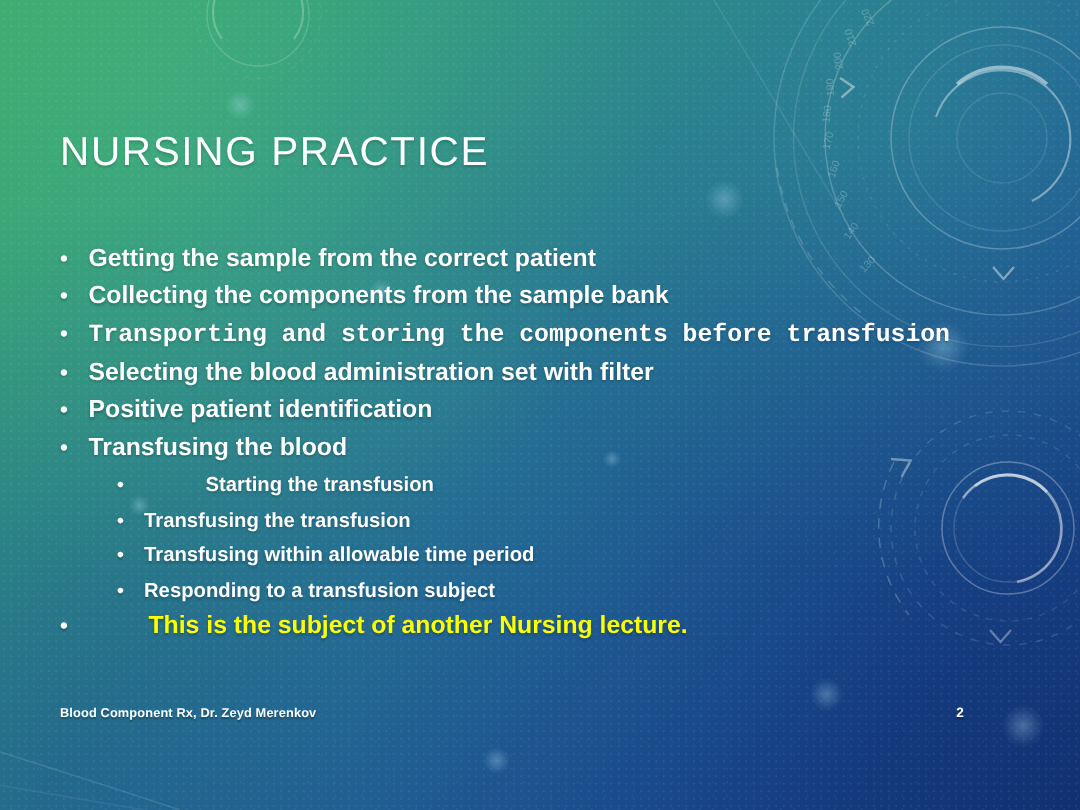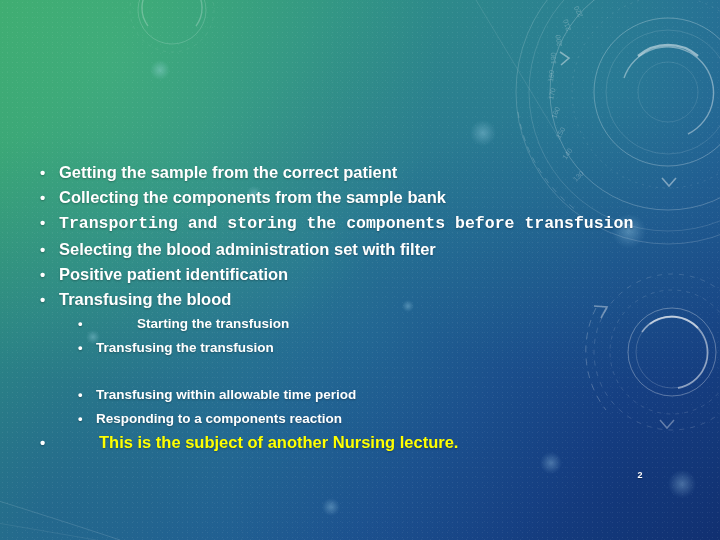--- a/index.html
+++ b/index.html
@@ -289,20 +289,21 @@
   <div class="bokeh" style="left:470px;top:120px;width:26px;height:26px;"></div>
   <div class="bokeh" style="left:246px;top:186px;width:16px;height:16px;"></div>
   <div class="bokeh" style="left:612px;top:214px;width:34px;height:34px;"></div>
   <div class="bokeh" style="left:540px;top:452px;width:22px;height:22px;"></div>
   <div class="bokeh" style="left:322px;top:498px;width:18px;height:18px;"></div>
   <div class="bokeh" style="left:86px;top:330px;width:14px;height:14px;"></div>
   <div class="bokeh" style="left:402px;top:300px;width:12px;height:12px;"></div>
   <div class="bokeh" style="left:668px;top:470px;width:28px;height:28px;"></div>
   <div class="bokeh" style="left:150px;top:60px;width:20px;height:20px;"></div>
 
+  <div id="title">NURSING PRACTICE</div>
 
   <div id="body">
       <div class="bullet level1">
         <span class="dot">•</span>
         <span class="txt" style="color: rgb(255, 255, 255);">Getting the sample from the correct patient</span>
       </div>
       <div class="bullet level1">
         <span class="dot">•</span>
         <span class="txt" style="color: rgb(255, 255, 255);">Collecting the components from the sample bank</span>
       </div>
@@ -325,27 +326,28 @@
       <div class="bullet level2">
         <span class="dot">•</span>
         <span class="txt" style="color: rgb(255, 255, 255); margin-left: 41px;">Starting the transfusion</span>
       </div>
       <div class="bullet level2">
         <span class="dot">•</span>
         <span class="txt" style="color: rgb(255, 255, 255);">Transfusing the transfusion</span>
       </div>
       <div class="bullet level2">
         <span class="dot">•</span>
-        <span class="txt" style="color: rgb(255, 255, 255); margin-top: 24px;">Transfusing within allowable time period</span>
+        <span class="txt" style="color: rgb(255, 255, 255);">Transfusing within allowable time period</span>
       </div>
       <div class="bullet level2">
         <span class="dot">•</span>
-        <span class="txt" style="color: rgb(255, 255, 255);">Responding to a components reaction</span>
+        <span class="txt" style="color: rgb(255, 255, 255);">Responding to a transfusion subject</span>
       </div>
       <div class="bullet level1 accent">
         <span class="dot">•</span>
         <span class="txt" style="color: rgb(255, 255, 0);">This is the subject of another Nursing lecture.</span>
       </div>
     </div>
 
+  <div id="footer-left">Blood Component Rx, Dr. Zeyd Merenkov</div>
   <div id="footer-right">2</div>
 
 </div>
 
 </body></html>

